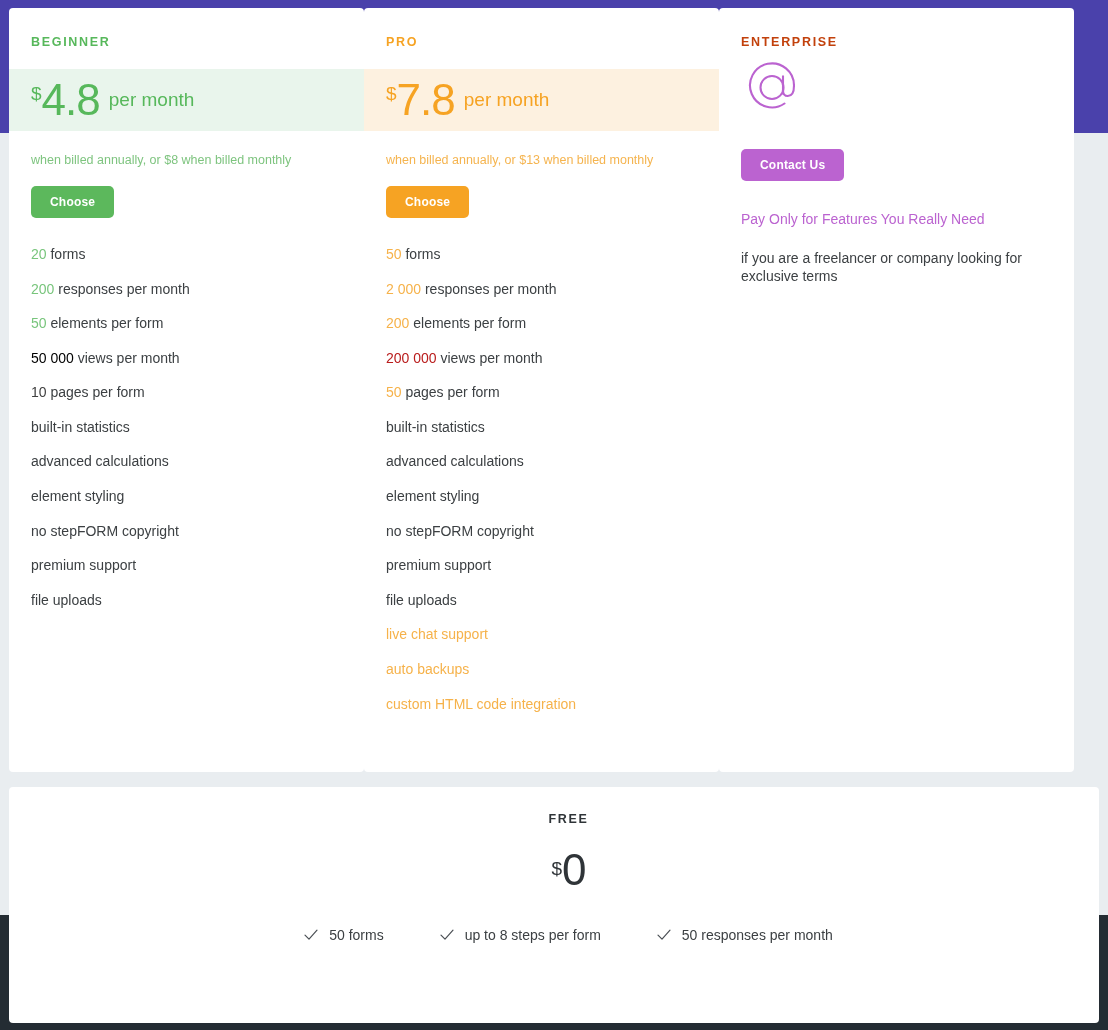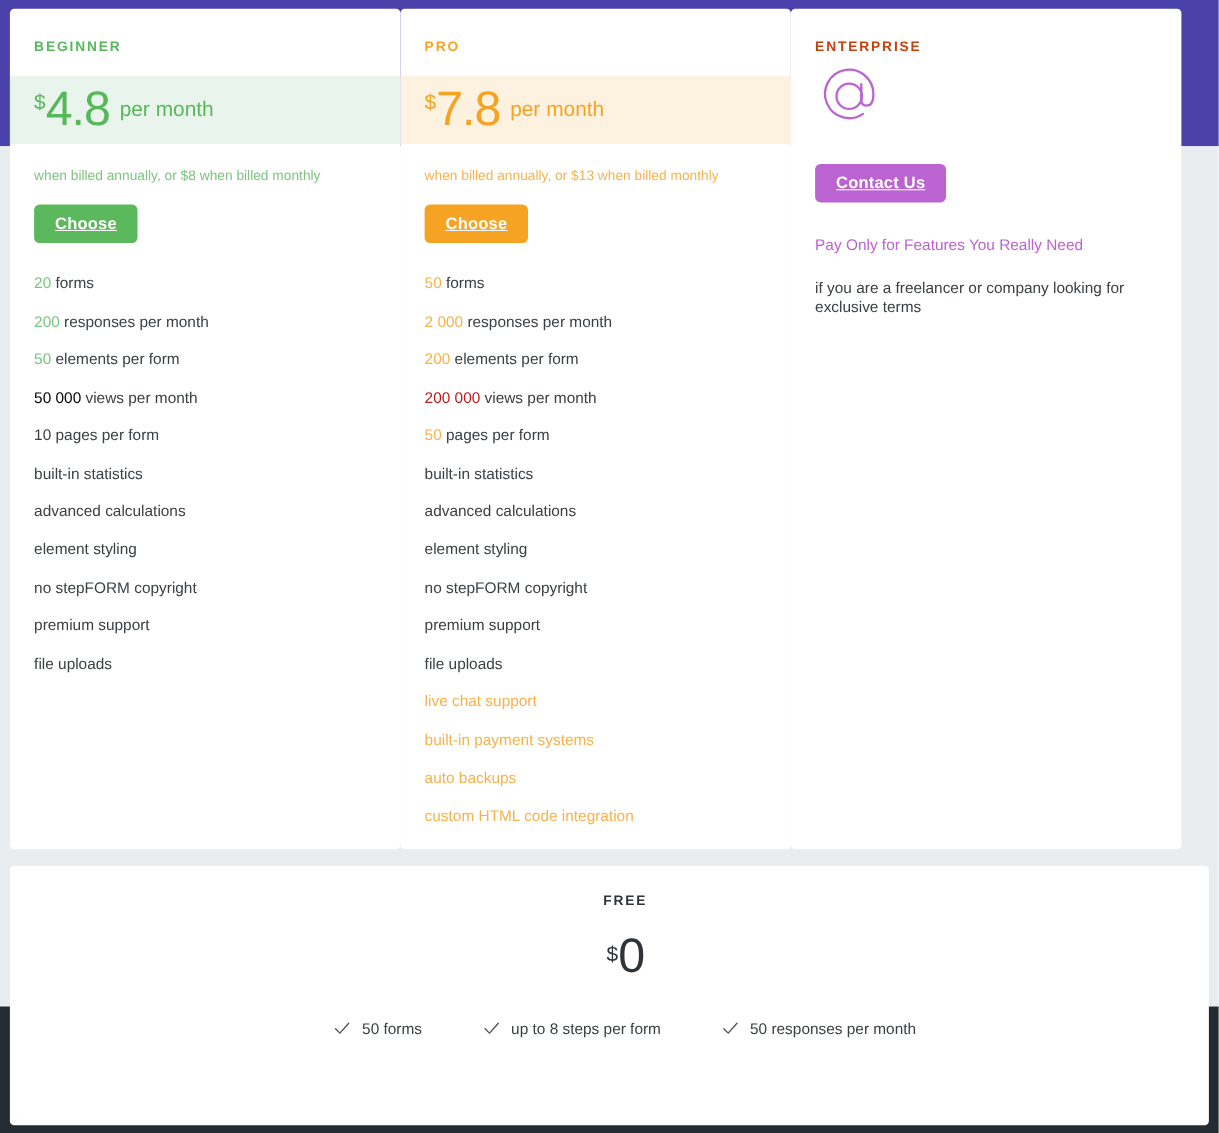--- a/index.html
+++ b/index.html
@@ -109,26 +109,25 @@
     padding: 22px 0 0 22px;
   }
 
   .cta {
     display: inline-block;
     margin: 19px 0 0 22px;
     padding: 9px 19px;
     border: none;
     border-radius: 5px;
     color: #ffffff;
-    font-size: 15px;
+    font-size: 12px;
     font-weight: bold;
     font-family: "Liberation Sans", sans-serif;
     cursor: pointer;
     letter-spacing: 0.2px;
-    text-decoration: underline;
   }
 
   .features {
     list-style: none;
     margin: 29px 0 0 0;
     padding: 0 0 0 22px;
   }
   .features li {
     font-size: 14px;
     color: #3c4043;
@@ -259,21 +258,20 @@
         <li><span class="num" style="color:#f6b24a">200</span> <span>elements per form</span></li>
         <li><span class="num" style="color:#b91c1c">200 000</span> <span>views per month</span></li>
         <li><span class="num" style="color:#f6b24a">50</span> <span>pages per form</span></li>
         <li><span>built-in statistics</span></li>
         <li><span>advanced calculations</span></li>
         <li><span>element styling</span></li>
         <li><span>no stepFORM copyright</span></li>
         <li><span>premium support</span></li>
         <li><span>file uploads</span></li>
         <li style="color:#f6b24a">live chat support</li>
-        <li style="color:#f6b24a">built-in payment systems</li>
         <li style="color:#f6b24a">auto backups</li>
         <li style="color:#f6b24a">custom HTML code integration</li>
       </ul>
     </div>
 
     <div class="card">
       <div class="plan-name" style="color:#c2410c">ENTERPRISE</div>
       <div class="at-wrap">
         <svg width="64" height="64" viewBox="0 0 64 64" aria-hidden="true">
           <path d="M43.5 46.5a22 22 0 1 1 9.5-18c0 6.5-2.3 10.5-6.2 10.5-3.2 0-4.8-2-4.8-5.6V18.6v18.1" fill="none" stroke="#bb63d0" stroke-width="2.1" stroke-linecap="round"></path>

